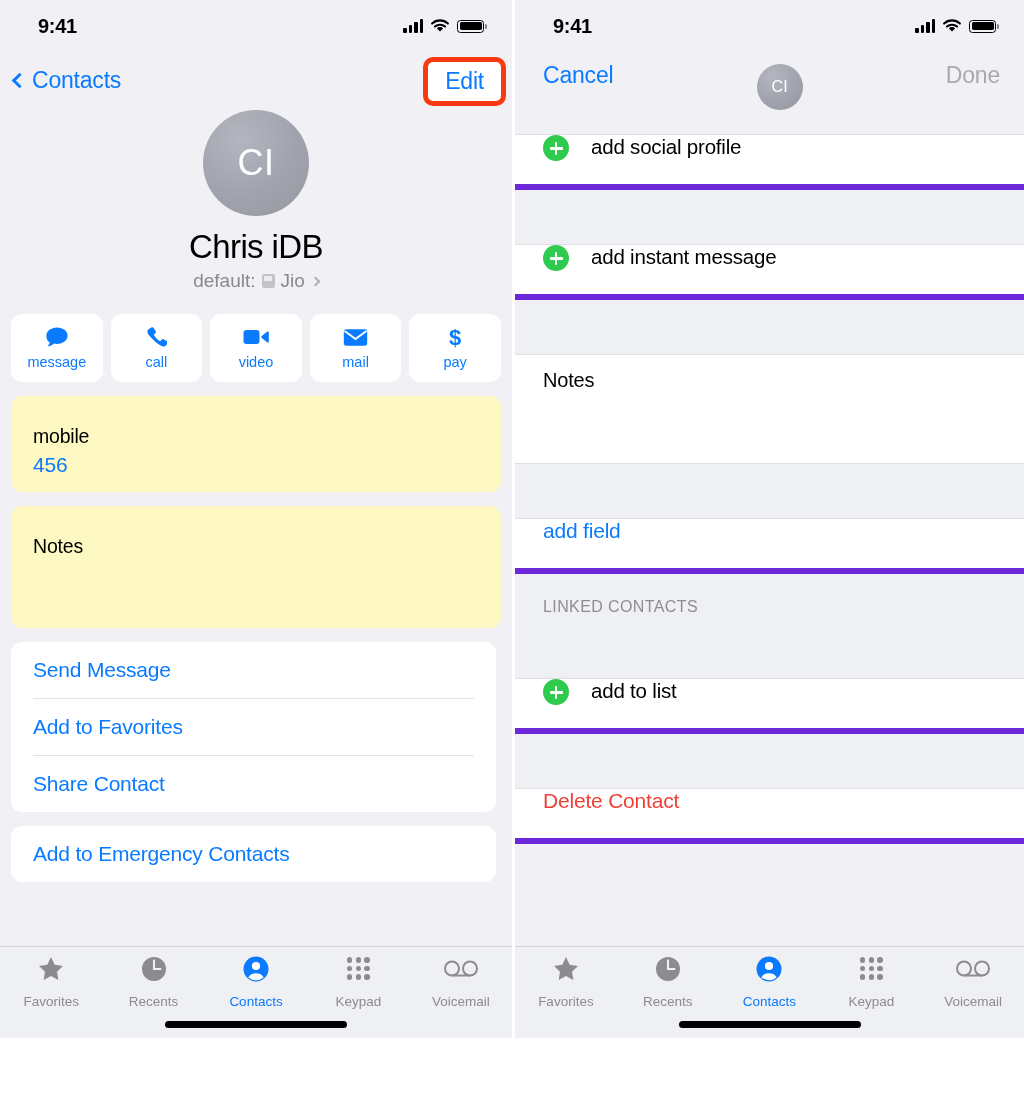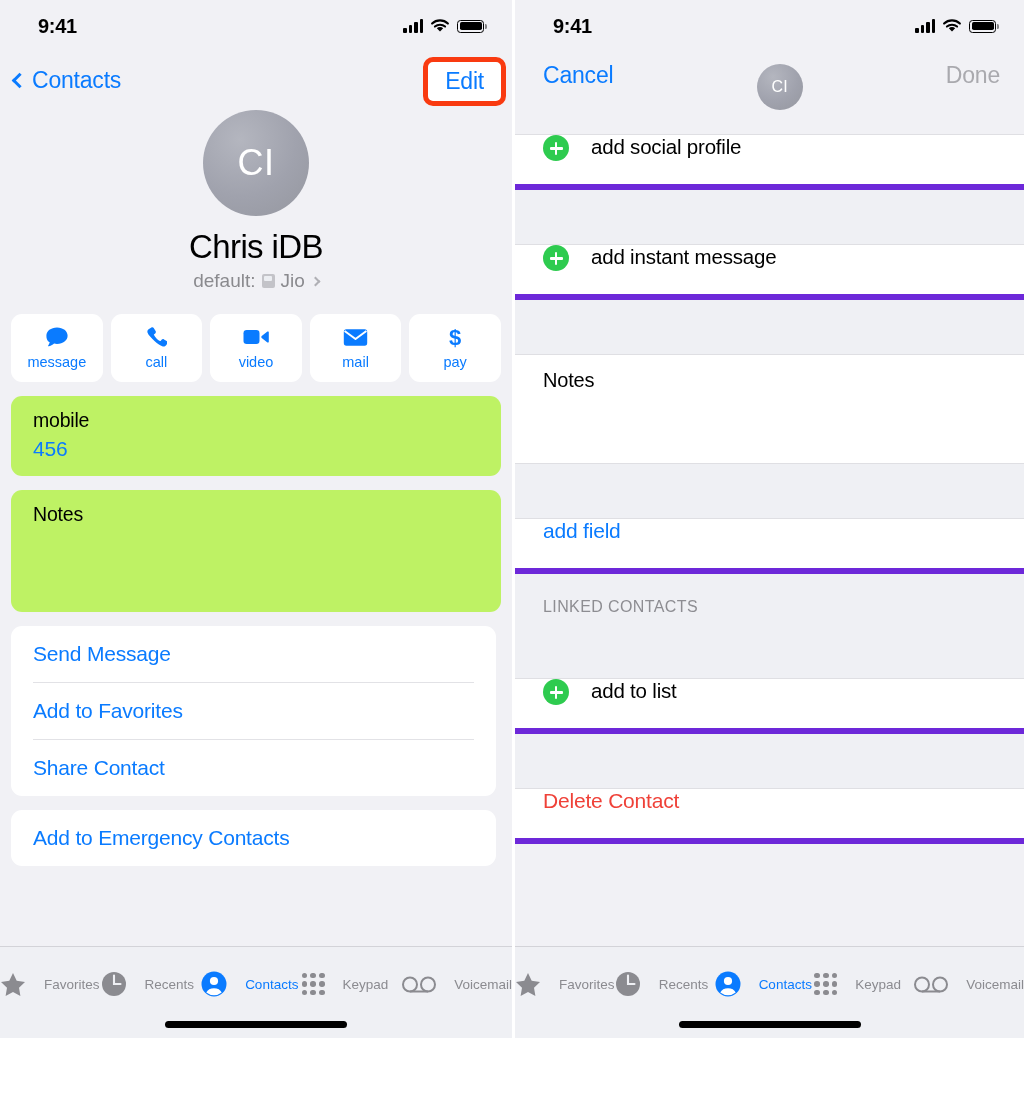--- a/index.html
+++ b/index.html
@@ -96,22 +96,22 @@
     flex: 1; background: #fff; border-radius: 11px;
     height: 68px; display: flex; flex-direction: column;
     align-items: center; justify-content: center; gap: 6px;
   }
   .action .lbl { font-size: 14.5px; color: #0a7bff; }
   .ic { width: 26px; height: 22px; display: flex; align-items: center; justify-content: center; }
   .ic svg { display: block; }
 
   
   .card {
-    background: #bef264; border-radius: 11px; margin: 14px 11px 0 11px;
-    padding: 13px 22px 15px 22px;
+    background: #fef9c3; border-radius: 11px; margin: 14px 11px 0 11px;
+    padding: 29px 22px 15px 22px;
   }
   .card.tall { height: 122px; }
   .fld-label { font-size: 19.5px; color: #000; letter-spacing: -0.2px; }
   .fld-value { font-size: 21px; color: #0a7bff; margin-top: 5px; letter-spacing: -0.2px; }
   .link-card { background: #fff; border-radius: 11px; margin: 14px 16px 0 11px; padding: 0 22px; }
   .link-row {
     font-size: 21px; color: #0a7bff; padding: 16px 0 16px 0;
     border-bottom: 1px solid #e2e2e6; letter-spacing: -0.2px;
   }
   .link-row:last-child { border-bottom: none; }
@@ -163,21 +163,21 @@
   .hl-row .inner {
     display: flex; align-items: center; padding: 0 23px; min-height: 46px;
   }
 
   
   .tabbar {
     position: absolute; left: 0; bottom: 0; width: 100%;
     height: 92px; background: #eff0f4; border-top: 1px solid #d3d3d8;
   }
   .tabs { display: flex; height: 66px; padding-top: 8px; }
-  .tab { flex: 1; display: flex; flex-direction: row; align-items: center; gap: 18px; }
+  .tab { flex: 1; display: flex; flex-direction: column; align-items: center; gap: 12px; }
   .tab .tlabel { font-size: 13.5px; color: #8b8b90; }
   .tab.active .tlabel { color: #0a7bff; }
   .ticon { height: 27px; display: flex; align-items: center; justify-content: center; }
   .home-ind {
     position: absolute; bottom: 10px; left: 50%; transform: translateX(-50%);
     width: 182px; height: 7px; background: #000; border-radius: 4px;
   }
   .keypad-grid { display: grid; grid-template-columns: repeat(3, 5.5px); gap: 3.2px; }
   .keypad-grid i { display: block; width: 5.5px; height: 5.5px; border-radius: 50%; background: #8b8b90; }
 </style>

